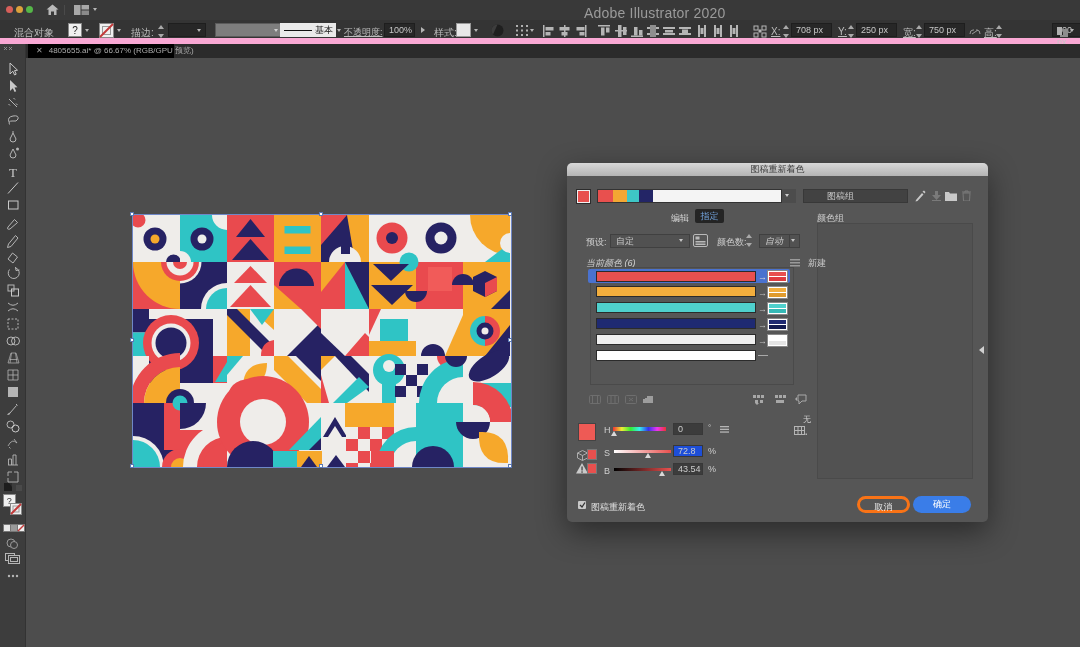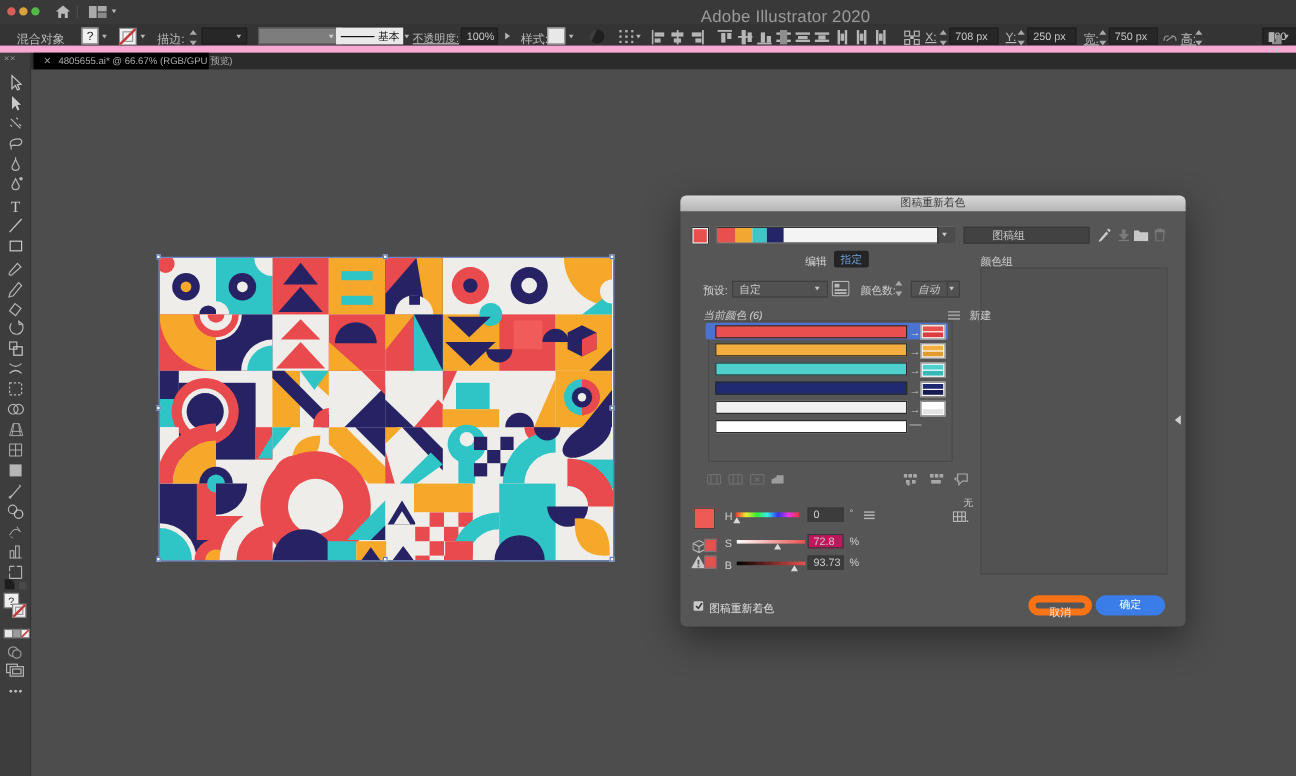--- a/index.html
+++ b/index.html
@@ -624,39 +624,39 @@
     <div class="dfield" style="left:106px;top:260px;width:30px;height:12px;line-height:10px;padding-left:4px;background:#3c3c3c;">0</div>
     <div class="dlabel" style="left:141px;top:260px;font-size:8px;">°</div>
     <svg class="abs" style="left:153px;top:263px" width="9" height="7">
         <rect width="9" height="1.3" y="0" fill="#b5b5b5"></rect>
         <rect width="9" height="1.3" y="2.7" fill="#b5b5b5"></rect>
         <rect width="9" height="1.3" y="5.4" fill="#b5b5b5"></rect>
       </svg>
     <div class="dlabel" style="left:37px;top:285px;">S</div>
     <div class="abs" style="left:47px;top:286.5px;width:57px;height:3px;background:linear-gradient(90deg,#fff,#e8504e);"></div>
     <div class="abs" style="left:78px;top:289.5px;width:0;height:0;border-left:3.5px solid transparent;border-right:3.5px solid transparent;border-bottom:5px solid #d9d9d9;"></div>
-    <div class="dfield" style="left:106px;top:282px;width:30px;height:12px;line-height:10px;padding-left:4px;background:#be185d;">72.8</div>
+    <div class="dfield" style="left:106px;top:282px;width:30px;height:12px;line-height:10px;padding-left:4px;background:#1d4ed8;">72.8</div>
     <div class="dlabel" style="left:141px;top:283px;">%</div>
     <div class="dlabel" style="left:37px;top:303px;">B</div>
     <div class="abs" style="left:47px;top:304.5px;width:57px;height:3px;background:linear-gradient(90deg,#000,#e8504e);"></div>
     <div class="abs" style="left:92px;top:307.5px;width:0;height:0;border-left:3.5px solid transparent;border-right:3.5px solid transparent;border-bottom:5px solid #d9d9d9;"></div>
-    <div class="dfield" style="left:106px;top:300px;width:30px;height:12px;line-height:10px;padding-left:4px;background:#3c3c3c;">93.73</div>
+    <div class="dfield" style="left:106px;top:300px;width:30px;height:12px;line-height:10px;padding-left:4px;background:#3c3c3c;">43.54</div>
     <div class="dlabel" style="left:141px;top:301px;">%</div>
     <div class="dlabel" style="left:236px;top:251px;font-size:8px;">无</div>
     <svg class="abs" style="left:227px;top:263px" width="13" height="10" viewBox="0 0 13 10">
         <g fill="none" stroke="#b5b5b5">
           <rect x="0.5" y="0.5" width="10" height="8"></rect>
           <line x1="4" y1="0.5" x2="4" y2="8.5"></line>
           <line x1="7.5" y1="0.5" x2="7.5" y2="8.5"></line>
           <line x1="0.5" y1="4.5" x2="10.5" y2="4.5"></line>
         </g>
         <rect x="11.5" y="7.5" width="1.5" height="1.5" fill="#b5b5b5"></rect>
       </svg>
 
     <div class="abs" style="left:11px;top:338px;width:8px;height:8px;background:#c9c9c9;border-radius:1px;"></div>
     <svg class="abs" style="left:12px;top:339px" width="7" height="6" viewBox="0 0 7 6">
         <path d="M1 3 L3 5 L6 0.5" fill="none" stroke="#333" stroke-width="1.3"></path>
       </svg>
     <div class="dlabel" style="left:24px;top:338px;color:#e0e0e0;">图稿重新着色</div>
-    <div class="pill" style="left:290px;top:333px;width:53px;border:6px solid #f97316;color:#e8e8e8;font-family:Liberation Serif, serif;">取消</div>
+    <div class="pill" style="left:290px;top:333px;width:53px;border:3px solid #f97316;color:#e8e8e8;font-family:Liberation Serif, serif;">取消</div>
     <div class="pill" style="left:346px;top:333px;width:58px;background:#3a7de8;color:#fff;">确定</div>
   </div>
 </div>
 
 </body></html>

